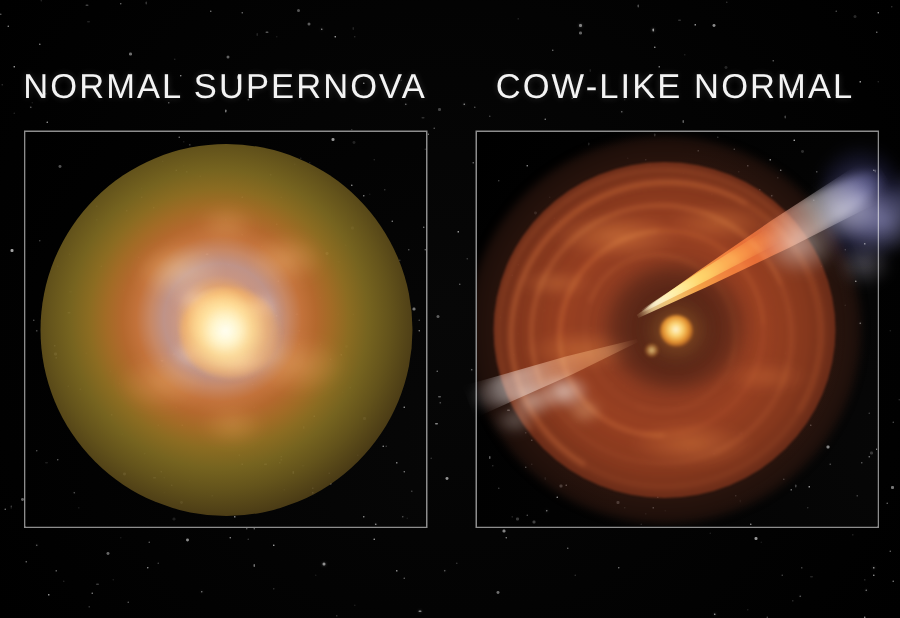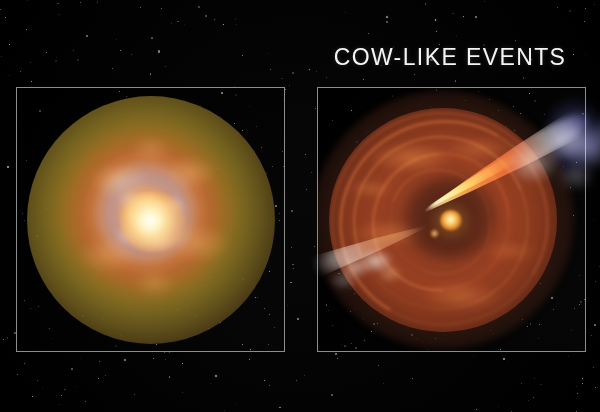--- a/index.html
+++ b/index.html
@@ -799,22 +799,23 @@
       <span class="star" style="left:154.9px;top:287.9px;width:0.75px;height:0.75px;opacity:0.21;"></span>
       <span class="star" style="left:498.9px;top:180.6px;width:1.02px;height:1.02px;opacity:0.11;box-shadow:0 0 2px rgba(255,255,255,0.11);"></span>
       <span class="star" style="left:119.9px;top:50.3px;width:1.11px;height:1.11px;opacity:0.63;"></span>
       <span class="star" style="left:541.6px;top:103.5px;width:0.83px;height:0.83px;opacity:0.42;"></span>
       <span class="star" style="left:232.6px;top:299.7px;width:0.90px;height:0.90px;opacity:0.47;"></span>
       <span class="star" style="left:553.5px;top:125.4px;width:2.06px;height:2.06px;opacity:0.25;"></span>
       <span class="star" style="left:29.2px;top:318.4px;width:0.50px;height:0.50px;opacity:0.51;"></span>
       <span class="star" style="left:362.5px;top:295.1px;width:1.48px;height:1.48px;opacity:0.57;"></span>
     </div>
 
-
-  <div class="panel-title" id="title-right">COW-LIKE EVENTS</div>
+  <div class="panel-title" id="title-left">NORMAL SUPERNOVA</div>
+
+  <div class="panel-title" id="title-right">COW-LIKE NORMAL</div>
 
   <div class="panel" id="panel-left">
     <div class="panel-sky">
       <div class="starfield" id="starfield-left">
           <span class="star" style="left:125.3px;top:128.8px;width:0.95px;height:0.95px;opacity:0.51;"></span>
           <span class="star" style="left:188.5px;top:20.2px;width:0.82px;height:0.82px;opacity:0.11;"></span>
           <span class="star" style="left:177.6px;top:226.0px;width:1.50px;height:1.50px;opacity:0.59;"></span>
           <span class="star" style="left:155.8px;top:127.6px;width:0.60px;height:0.60px;opacity:0.23;"></span>
           <span class="star" style="left:105.2px;top:118.6px;width:0.62px;height:0.62px;opacity:0.13;"></span>
           <span class="star" style="left:7.4px;top:132.4px;width:0.78px;height:0.78px;opacity:0.27;box-shadow:0 0 2px rgba(255,255,255,0.27);"></span>

